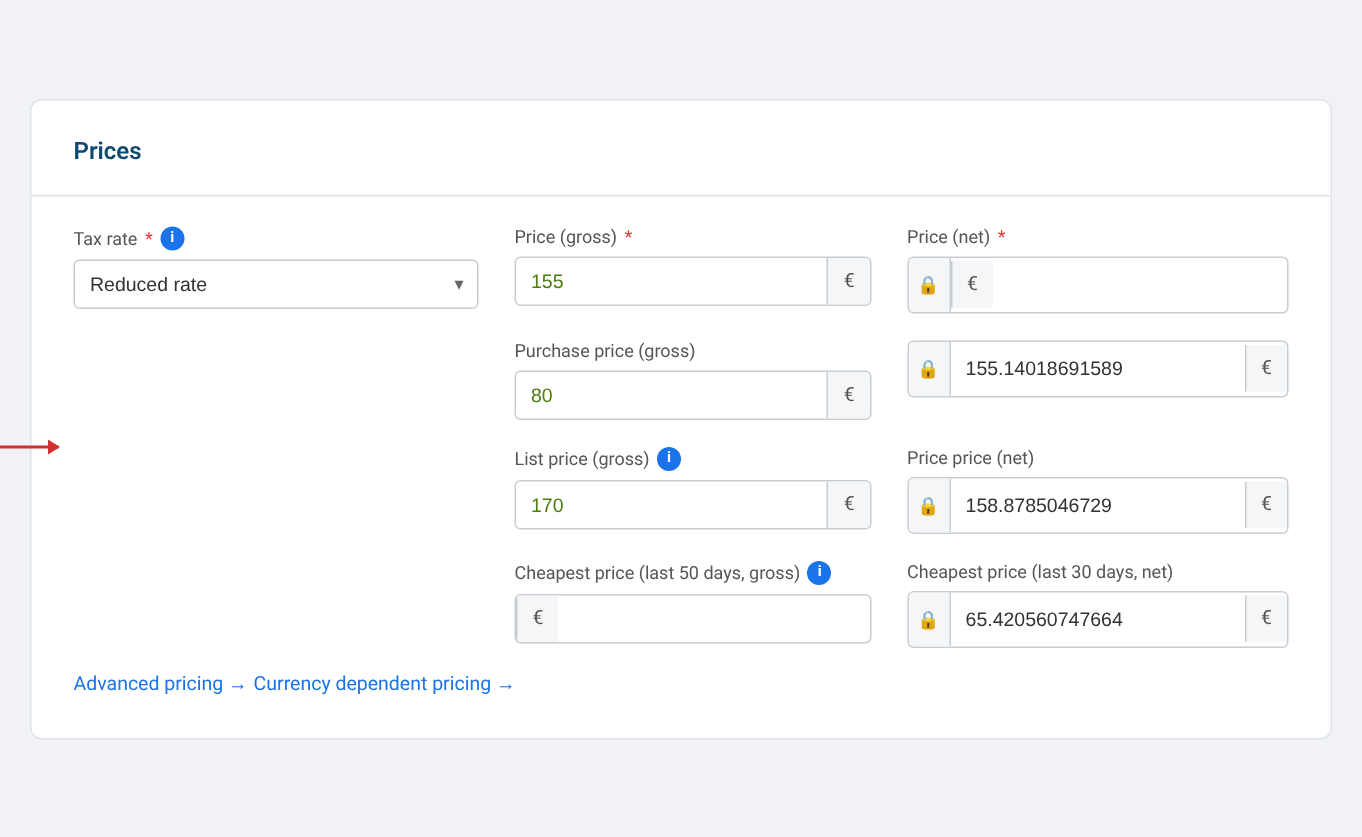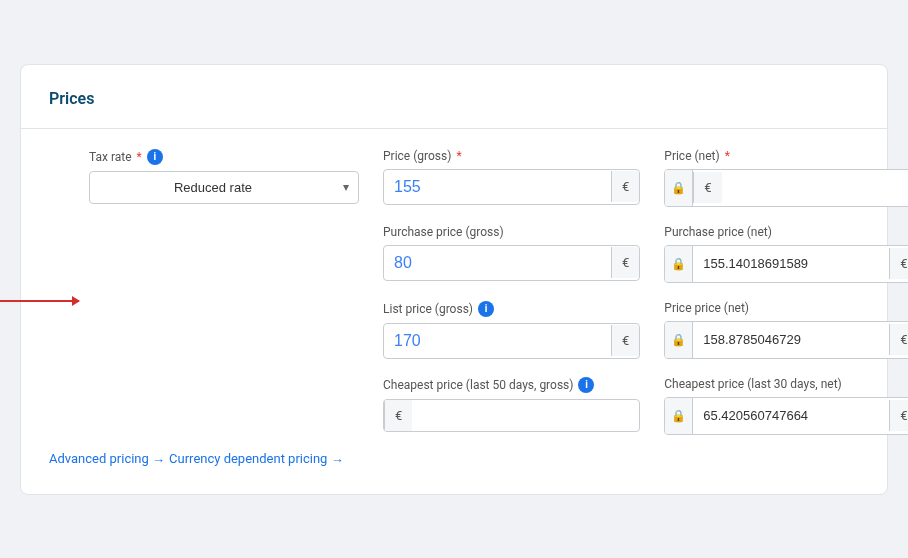--- a/index.html
+++ b/index.html
@@ -25,21 +25,20 @@
       font-size: 16px;
       font-weight: 600;
       color: #0c4a6e;
       margin-bottom: 20px;
     }
     .form-grid {
       display: grid;
       grid-template-columns: 270px 1fr 1fr;
       gap: 18px 24px;
       align-items: start;
-      margin-left: 40px;
     }
     .field-group {
       display: flex;
       flex-direction: column;
       gap: 6px;
     }
     .field-label {
       font-size: 12px;
       color: #555;
       display: flex;
@@ -69,22 +68,22 @@
       border: 1px solid #c8cdd3;
       border-radius: 4px;
       overflow: hidden;
       background: #fff;
     }
     .input-wrapper input {
       flex: 1;
       border: none;
       outline: none;
       padding: 8px 10px;
-      font-size: 16px;
-      color: #3b82f6;
+      font-size: 13px;
+      color: #4d7c0f;
       background: transparent;
     }
     .input-currency {
       padding: 8px 10px;
       background: #f5f6f8;
       border-left: 1px solid #c8cdd3;
       color: #555;
       font-size: 13px;
       white-space: nowrap;
     }
@@ -128,21 +127,20 @@
       appearance: none;
       -webkit-appearance: none;
       border: 1px solid #c8cdd3;
       border-radius: 4px;
       padding: 8px 32px 8px 10px;
       font-size: 13px;
       color: #333;
       background: #fff;
       outline: none;
       cursor: pointer;
-      text-align: center;
     }
     .select-arrow {
       position: absolute;
       right: 10px;
       pointer-events: none;
       color: #666;
       font-size: 12px;
     }
     .span-empty {
       
@@ -254,23 +252,20 @@
       <div class="field-label">
         <span>Purchase price (gross)</span>
       </div>
       <div class="input-wrapper">
         <input type="text" value="80" style="">
         <span class="input-currency">€</span>
       </div>
     </div>
 
     <div class="field-group">
-      <div class="field-label">
-        <span>Purchase price (net)</span>
-      </div>
       <div class="input-lock-currency">
         <div class="lock-icon-wrap">
           <span class="lock-icon">🔒</span>
         </div>
         <input type="text" value="155.14018691589" style="">
         <span class="input-currency">€</span>
       </div>
     </div>
 
     <div class="span-empty arrow-area">

